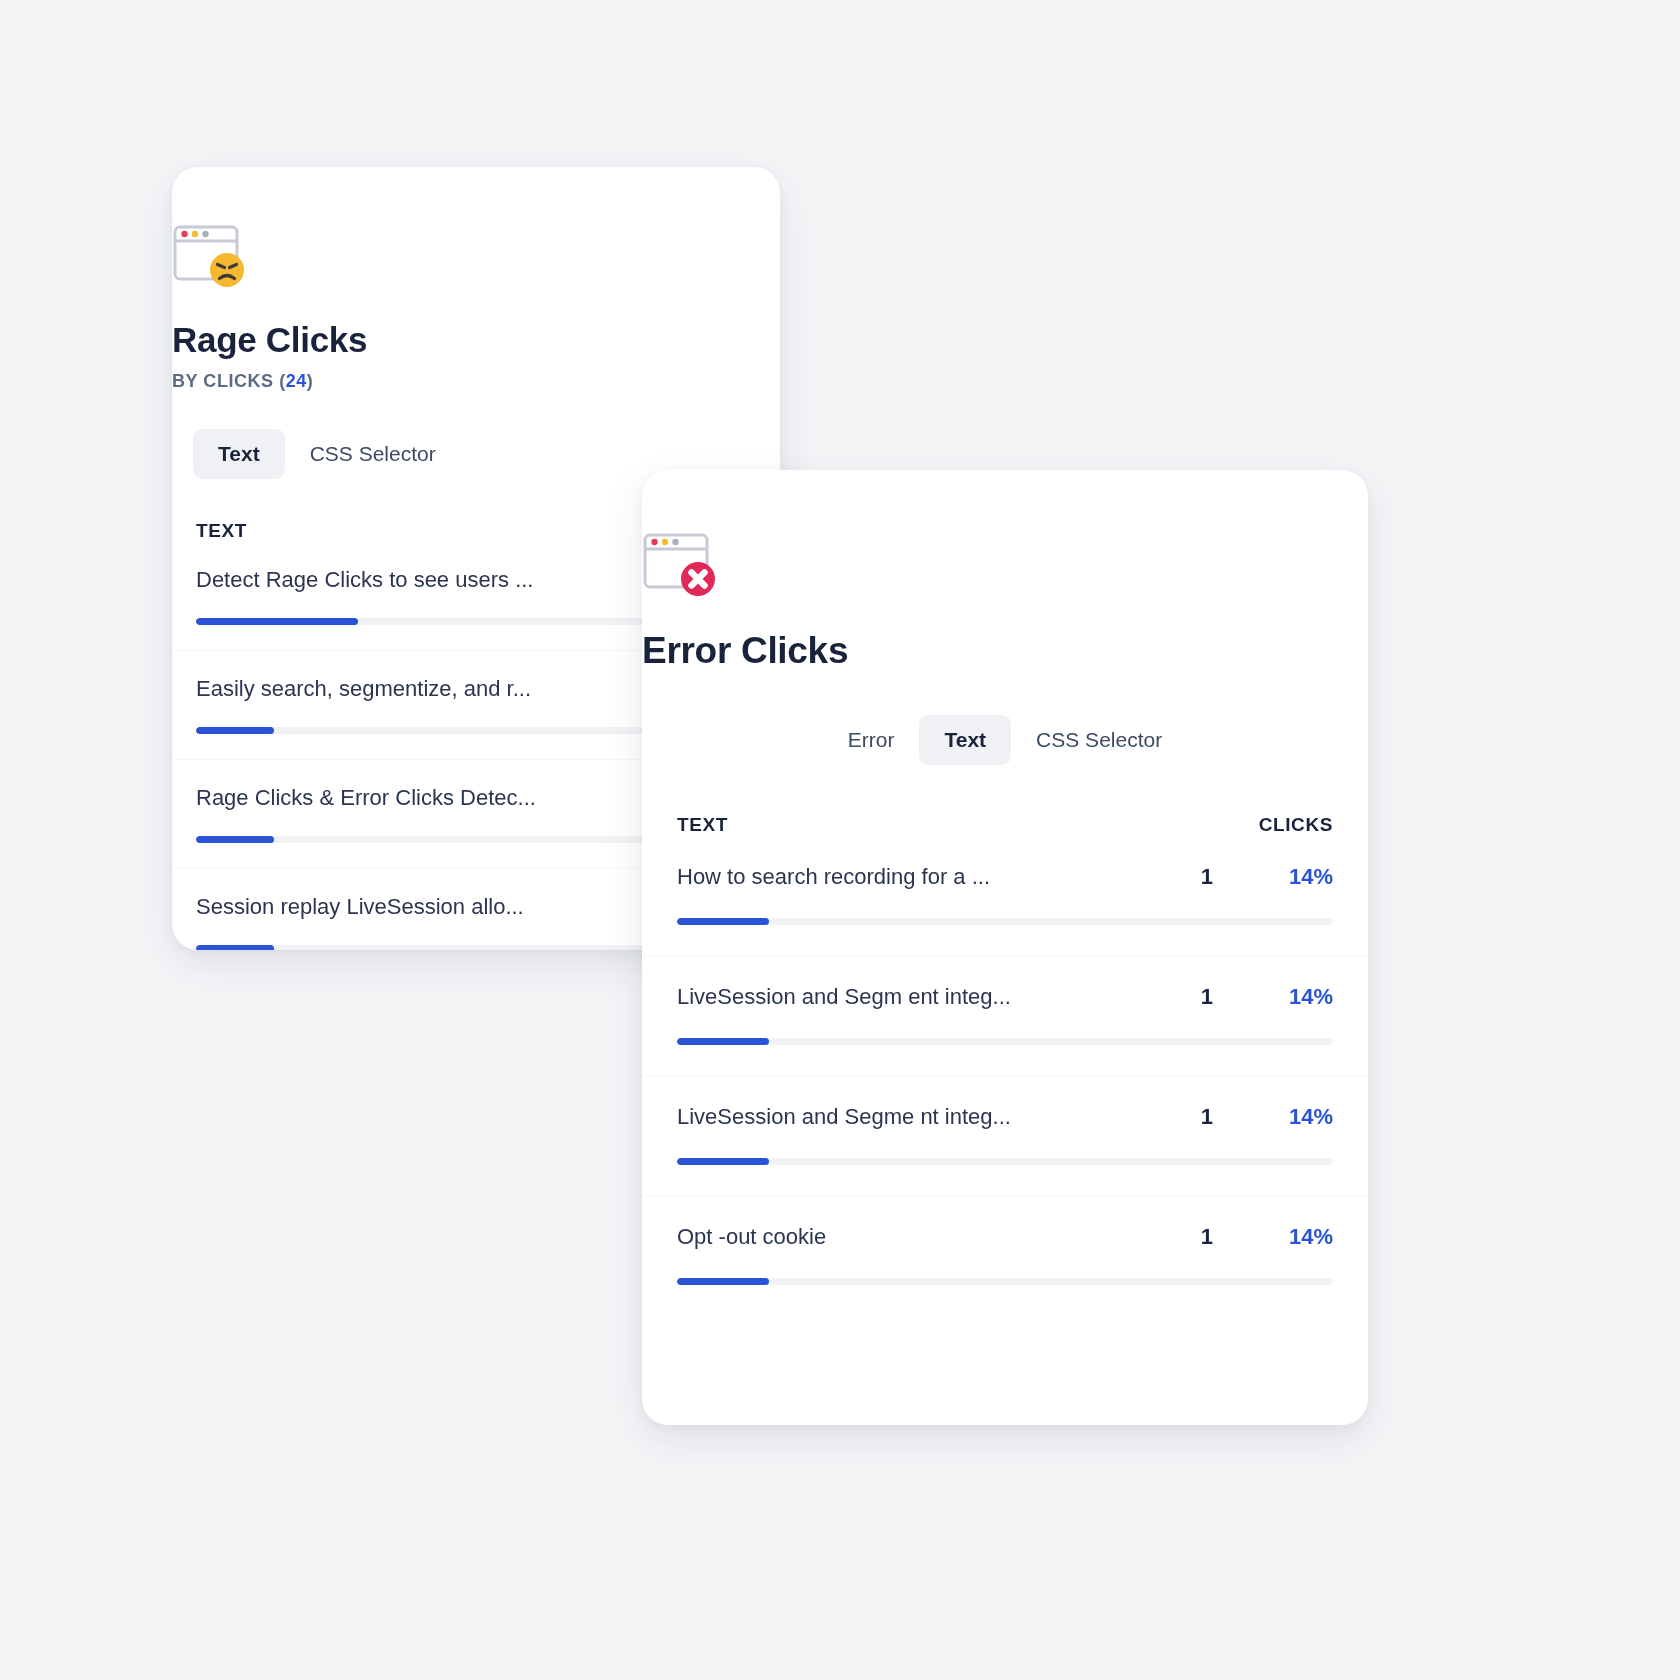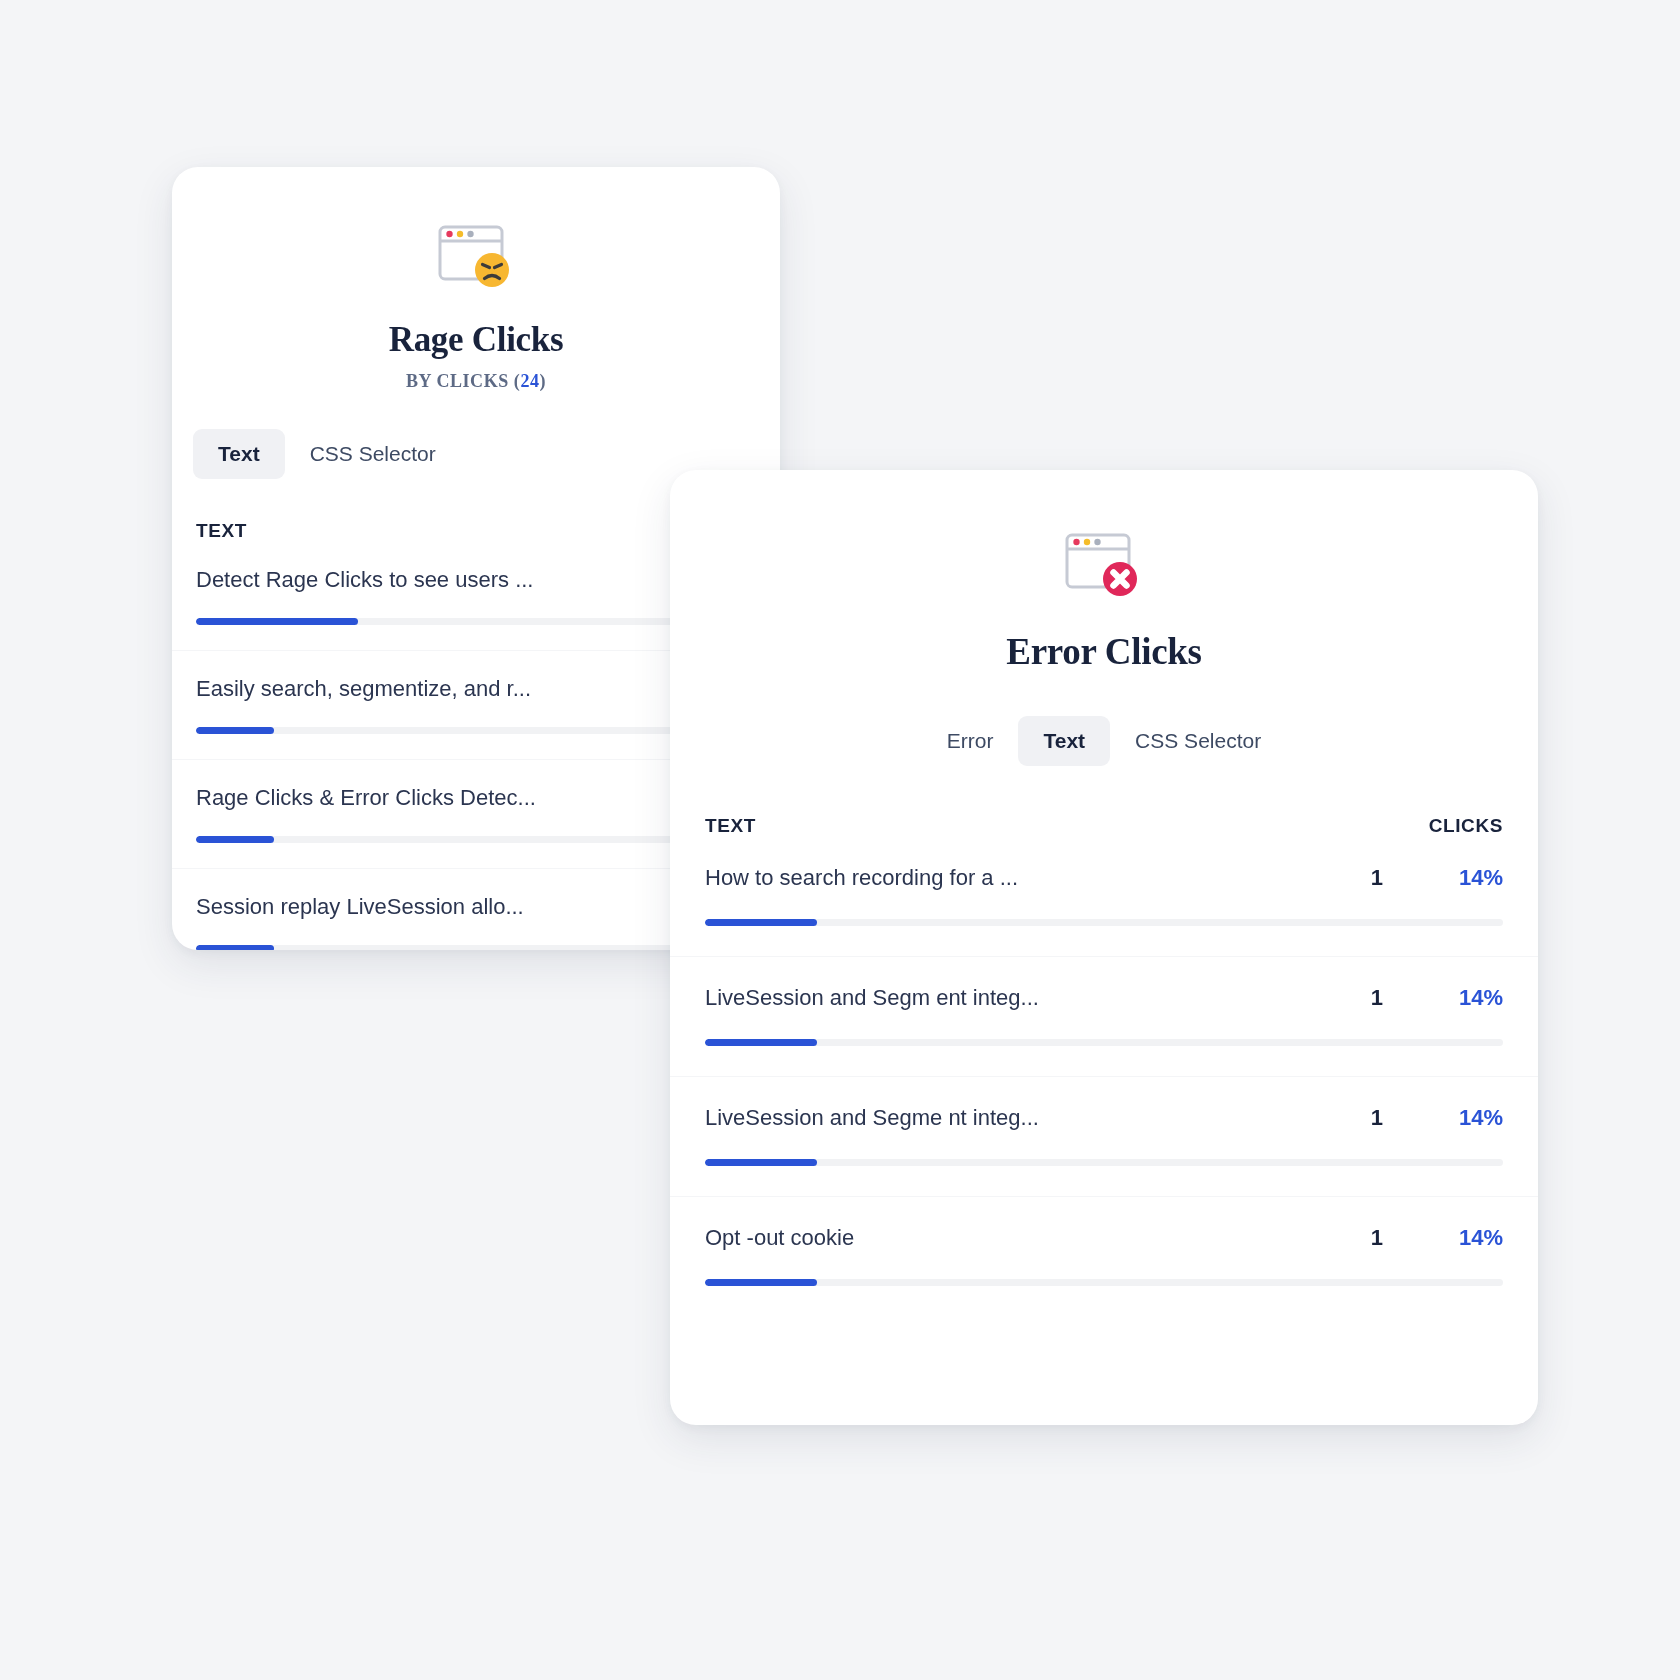--- a/index.html
+++ b/index.html
@@ -18,27 +18,27 @@
     border-radius:26px;
     box-shadow:0 14px 40px rgba(40,50,80,.10), 0 3px 10px rgba(40,50,80,.05);
     overflow:hidden;
   }
   .card-rage {
     left:172px; top:167px;
     width:608px; height:783px;
     z-index:1;
   }
   .card-error {
-    left:670px; top:470px;
-    width:868px; height:955px;
+    left:642px; top:470px;
+    width:726px; height:955px;
     z-index:2;
   }
 
   
-  .card-header { text-align:center;font-family:Liberation Serif, serif; }
+  .card-header { text-align:left; }
   .rage-head { padding-top:57px; }
   .err-head  { padding-top:62px; }
 
   .browser-icon { display:block; margin:0 auto; }
   .card-title {
     font-size:36px; font-weight:700; color:#19233c;
     letter-spacing:-.3px;
   }
   .rage-head .card-title { margin-top:26px; font-size:35px; }
   .err-head  .card-title { margin-top:26px; font-size:37px; }

